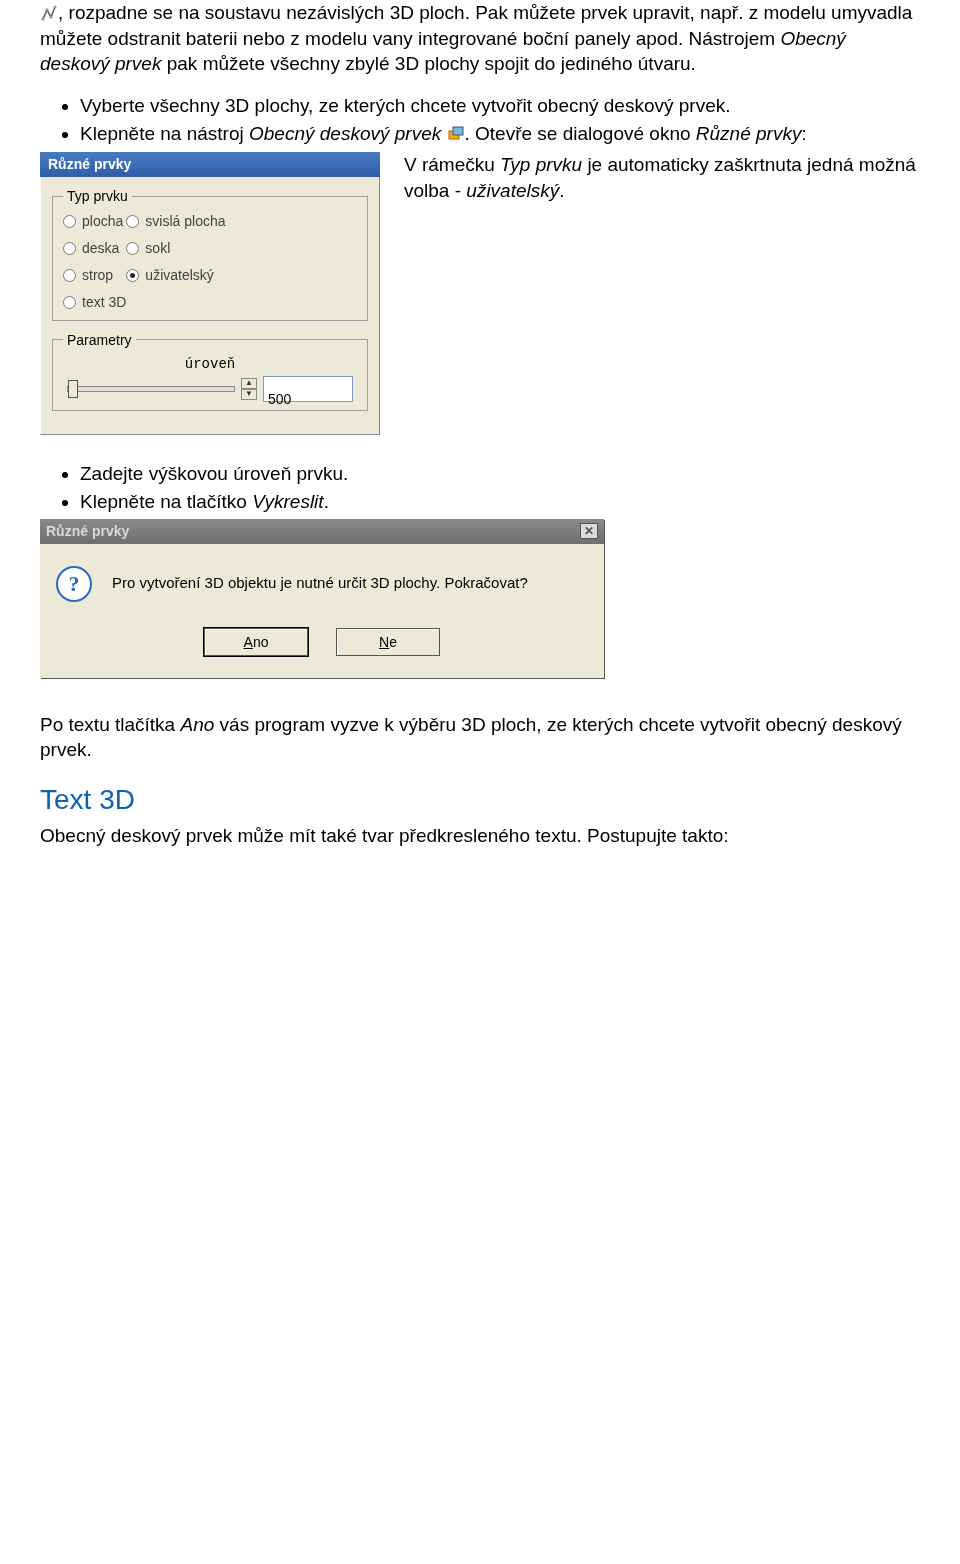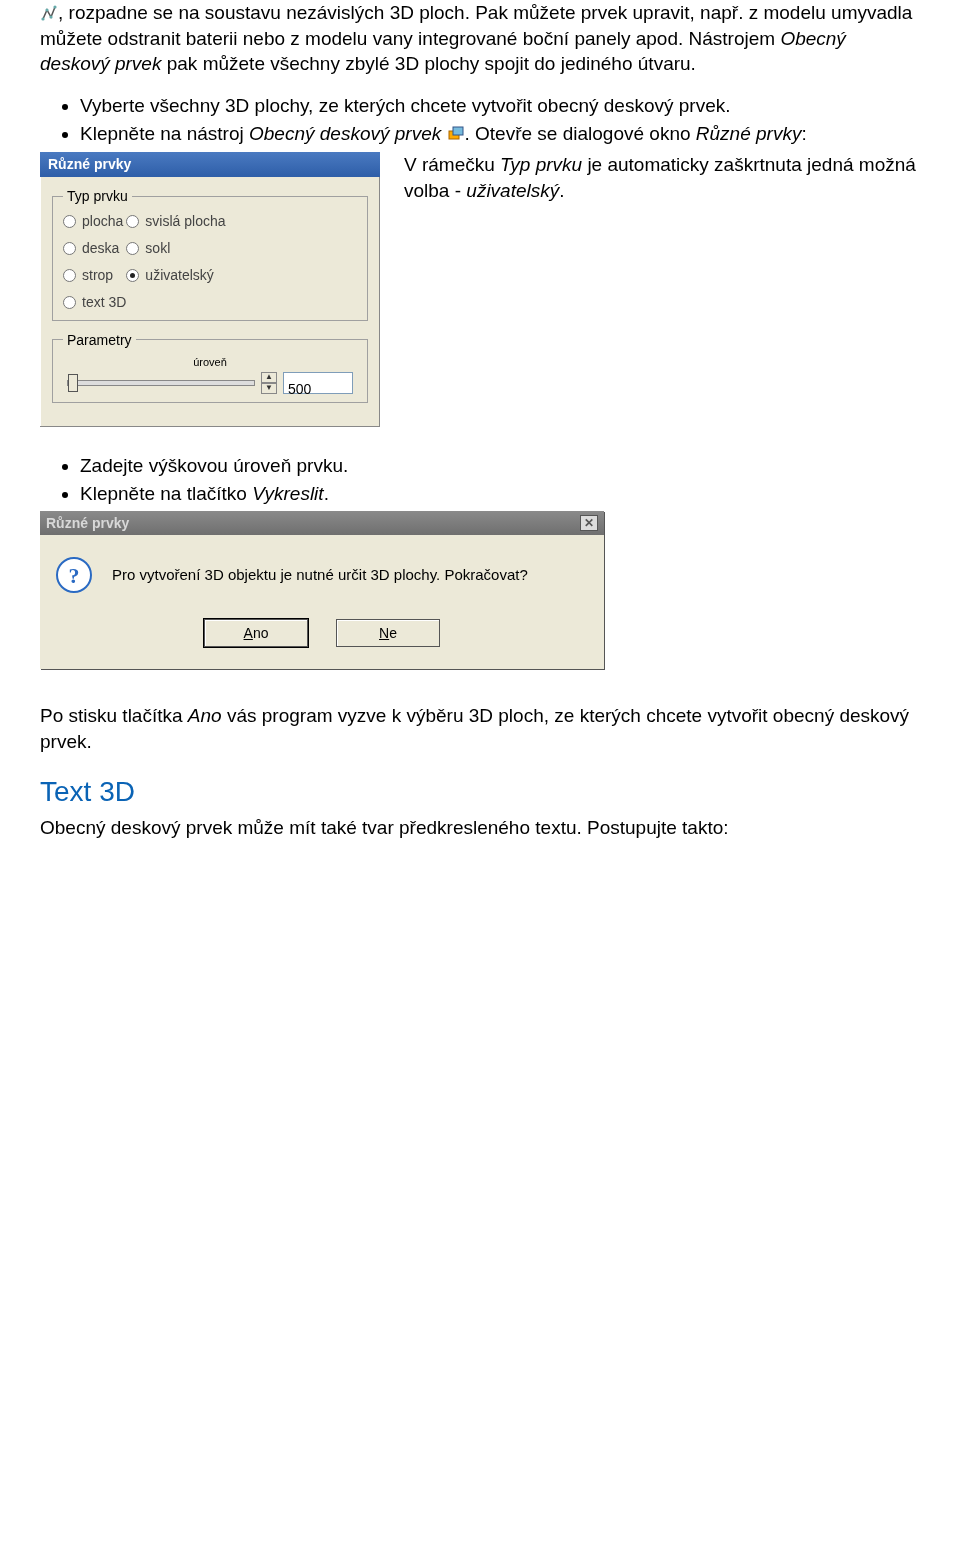--- a/index.html
+++ b/index.html
@@ -76,22 +76,23 @@
     align-items: center;
     justify-content: center;
   }
   .radio-dot {
     width: 5px; height: 5px;
     border-radius: 50%;
     background: #222;
   }
   .param-label {
     text-align: center;
-    font-size: 11px;
+    font-size: 14px;
     margin-bottom: 2px;
+    font-family: Liberation Mono, monospace;
   }
   .param-row {
     display: flex;
     align-items: center;
     gap: 6px;
     padding: 0 4px;
   }
   .slider-track {
     flex: 1;
     height: 6px;
@@ -119,25 +120,25 @@
     width: 16px; height: 11px;
     background: #ece9d8;
     border: 1px solid #888;
     font-size: 8px;
     line-height: 8px;
     text-align: center;
     color: #333;
     cursor: pointer;
   }
   .value-box {
-    width: 70px;
+    width: 90px;
     height: 22px;
     background: #fff;
     border: 1px solid #7f9db9;
-    padding: 6px 4px;
+    padding: 12px 4px;
     font-size: 14px;
     line-height: 20px;
   }
   .side-note {
     flex: 1;
     padding-top: 0;
   }
   
   .dialog2 {
     width: 564px;
@@ -349,21 +350,21 @@
     </div>
     <div class="btn-row">
       <div class="win-button default"><span><u>A</u>no</span></div>
       <div class="win-button"><span><u>N</u>e</span></div>
     </div>
   </div>
 
   <div style="height:34px"></div>
 
   <p style="margin:0;">
-    <span>Po stisku tlačítka </span><em class="italic">Ano</em><span> vás program vyzve k výběru 3D ploch, ze kterých chcete vytvořit obecný deskový prvek.</span>
+    <span>Po textu tlačítka </span><em class="italic">Ano</em><span> vás program vyzve k výběru 3D ploch, ze kterých chcete vytvořit obecný deskový prvek.</span>
   </p>
 
   <div class="heading-blue">Text 3D</div>
 
   <p style="margin:0 0 4px 0;">Obecný deskový prvek může mít také tvar předkresleného textu. Postupujte takto:</p>
 
 
 
 </div>
 

